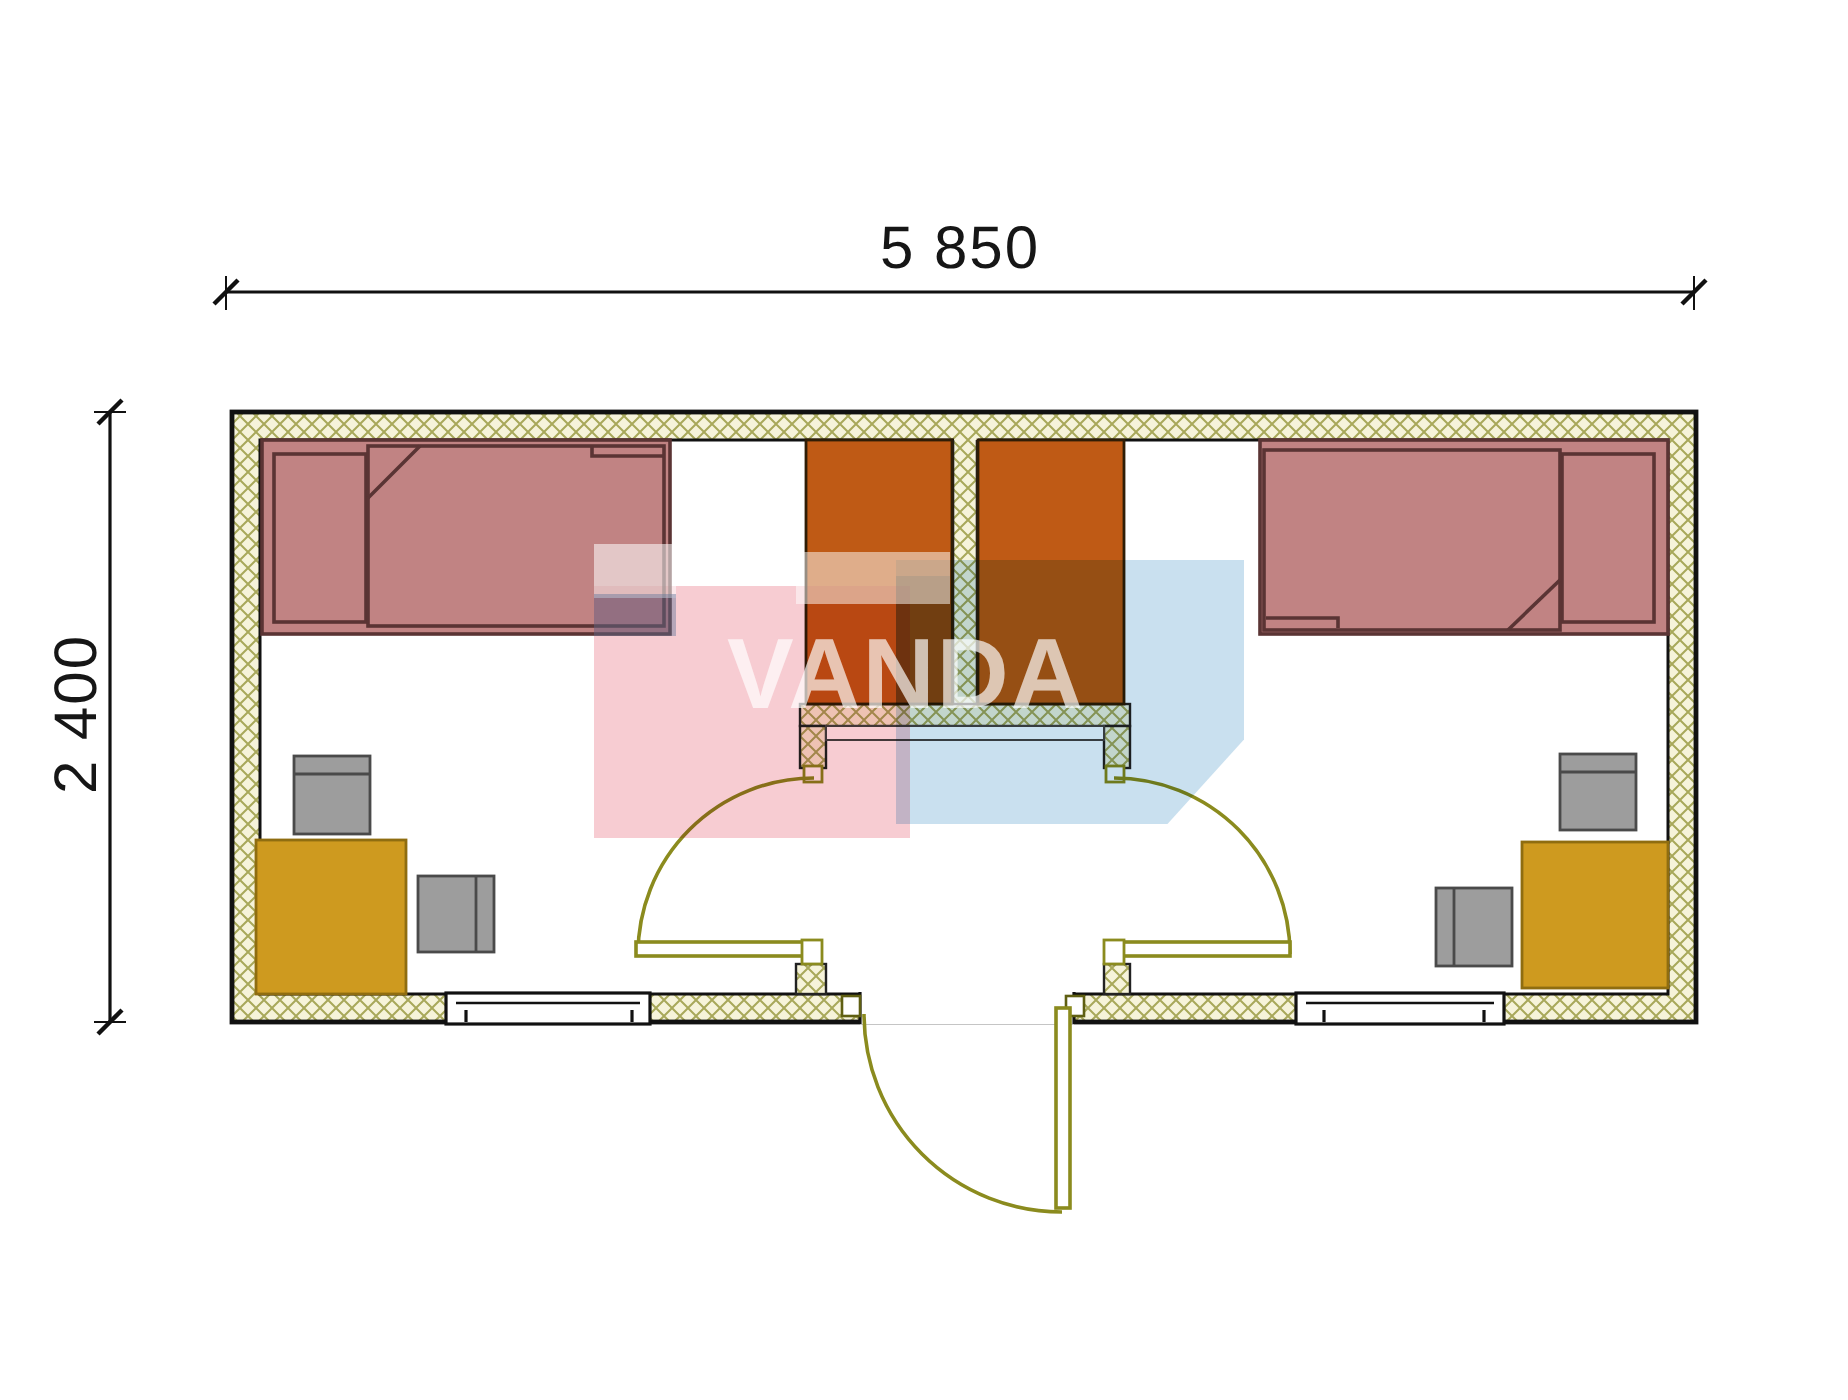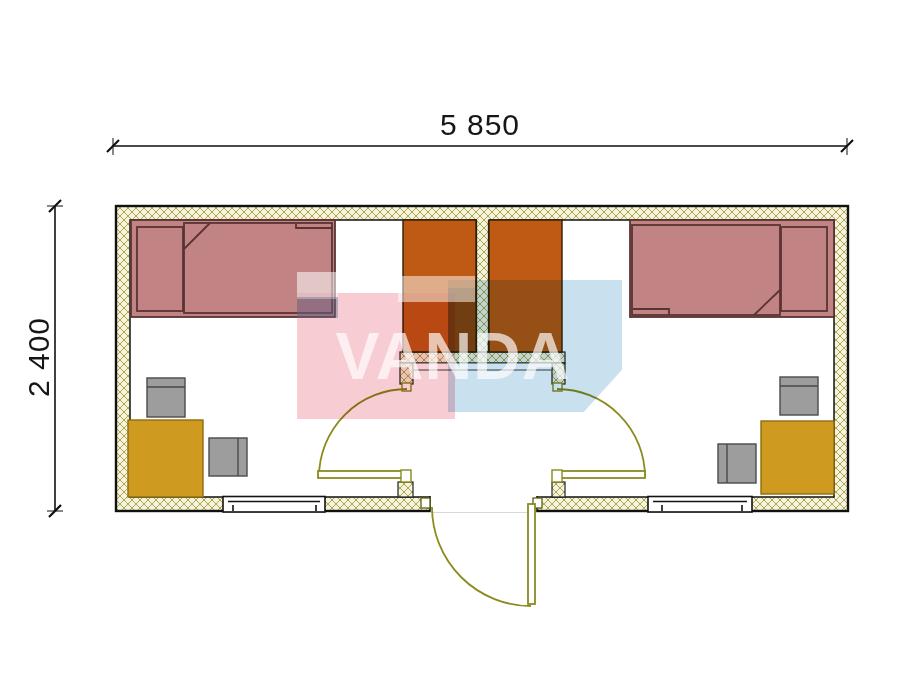--- a/index.html
+++ b/index.html
@@ -17,22 +17,22 @@
   
   .wm{position:absolute;pointer-events:none;}
   .wm-pink{left:297px;top:293px;width:158px;height:126px;background:#ef9aa5;opacity:.5;mix-blend-mode:multiply;}
   .wm-blue{left:448px;top:280px;width:174px;height:132px;background:#9cc6e2;opacity:.55;mix-blend-mode:multiply;
            clip-path:polygon(0 0,100% 0,100% 68%,78% 100%,0 100%);}
   .wm-cube-side{left:448px;top:288px;width:27px;height:64px;background:#4a5f82;opacity:.35;mix-blend-mode:multiply;}
   .wm-cube-top{left:398px;top:276px;width:77px;height:26px;background:rgba(255,255,255,.5);}
   .wm-white-tl{left:297px;top:272px;width:41px;height:27px;background:rgba(255,255,255,.55);}
   .wm-gray-tl{left:297px;top:297px;width:41px;height:21px;background:#64789b;opacity:.45;}
   .wm-text{
-    left:288px;top:315px;width:330px;height:84px;line-height:82px;text-align:center;
-    font-size:66px;font-weight:bold;letter-spacing:1px;color:rgba(255,255,255,.68);
+    left:288px;top:296px;width:330px;height:84px;line-height:82px;text-align:center;
+    font-size:50px;font-weight:bold;letter-spacing:1px;color:rgba(255,255,255,.68);
   }
 </style>
 </head>
 <body>
 
 <div class="canvas">
 
   <svg class="plan-svg" width="924" height="700" viewBox="0 0 924 700">
     <defs>
       <pattern id="hatch" width="8" height="8" patternUnits="userSpaceOnUse">

